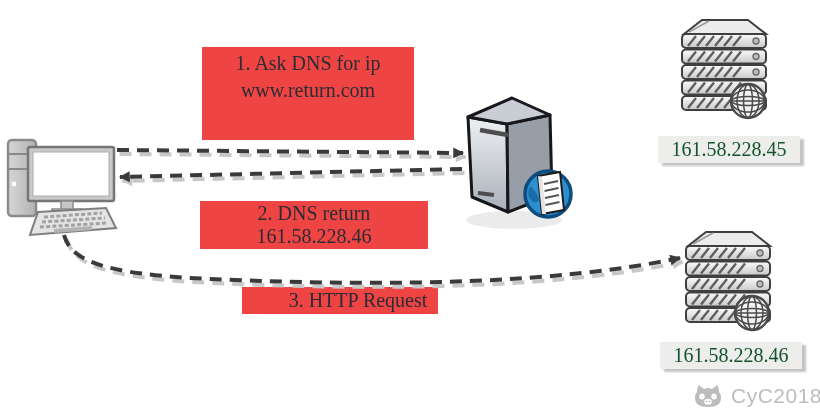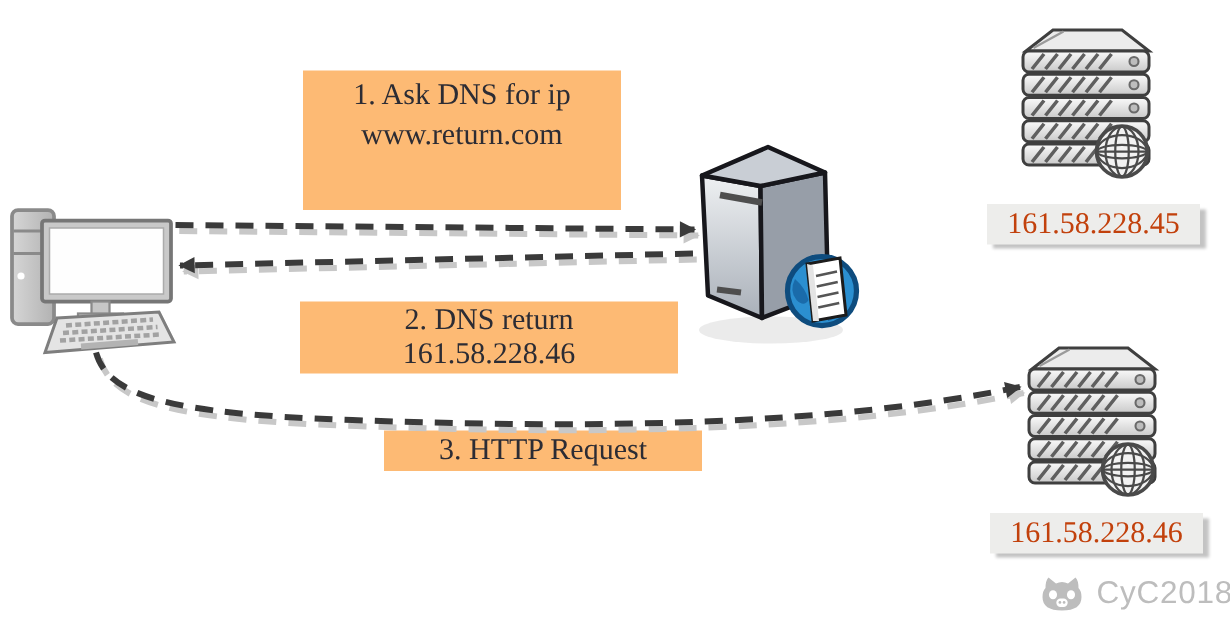--- a/index.html
+++ b/index.html
@@ -3,26 +3,26 @@
 <meta charset="utf-8">
 <style>
   html,body{margin:0;padding:0;background:#ffffff;}
   .stage{
     position:relative;width:820px;height:416px;background:#ffffff;overflow:hidden;
     font-family:"Liberation Serif","DejaVu Serif",serif;
   }
   .stage svg{display:block;}
   .abs{position:absolute;}
   .msg-box{
-    position:absolute;background:#fdba74;color:#2c2c34;
+    position:absolute;background:#ef4444;color:#2c2c34;
     text-align:center;font-size:20px;z-index:2;
   }
   .msg-box .ln{display:block;}
   .ip-label{
-    position:absolute;background:#ededeb;color:#c2410c;
+    position:absolute;background:#ededeb;color:#14532d;
     text-align:center;font-size:20px;line-height:27px;
     box-shadow:4px 3px 2px #c3c3c3;z-index:2;
   }
   .watermark{
     position:absolute;left:692px;top:383px;display:flex;align-items:center;gap:7px;
     color:#bdbdbd;font-family:"Liberation Sans","DejaVu Sans",sans-serif;
     font-size:21px;letter-spacing:.5px;z-index:2;
   }
   #arrow-layer{position:absolute;left:0;top:0;z-index:5;pointer-events:none;}
   .icon-layer{z-index:3;}
@@ -93,26 +93,26 @@
         </g>
       </g>
     </defs>
   </svg>
 
   <div class="msg-box" style="left:202px;top:47px;width:212px;height:90px;line-height:27px;padding-top:3px;">
     <span class="ln">1. Ask DNS for ip</span>
     <span class="ln">www.return.com</span>
   </div>
 
-  <div class="msg-box" style="left:200px;top:201px;width:252px;height:47px;line-height:23px;padding-top:1px;">
+  <div class="msg-box" style="left:200px;top:201px;width:228px;height:47px;line-height:23px;padding-top:1px;">
     <span class="ln">2. DNS return</span>
     <span class="ln">161.58.228.46</span>
   </div>
 
-  <div class="msg-box" style="left:256px;top:287px;width:212px;height:27px;line-height:27px;">
+  <div class="msg-box" style="left:242px;top:287px;width:160px;height:27px;line-height:27px;padding-left:36px;">
     <span class="ln">3. HTTP Request</span>
   </div>
 
   <svg class="abs icon-layer" style="left:2px;top:133px;" width="135" height="115" viewBox="0 0 135 115">
     <g>
       <rect x="6" y="7" width="28" height="76" rx="4" fill="url(#towerGrad)" stroke="#8a8a8a" stroke-width="2.5"></rect>
       <line x1="7" y1="21" x2="33" y2="21" stroke="#8a8a8a" stroke-width="2"></line>
       <line x1="7" y1="36" x2="33" y2="36" stroke="#8a8a8a" stroke-width="2"></line>
       <circle cx="12" cy="51" r="2.4" fill="#ffffff"></circle>
     </g>

